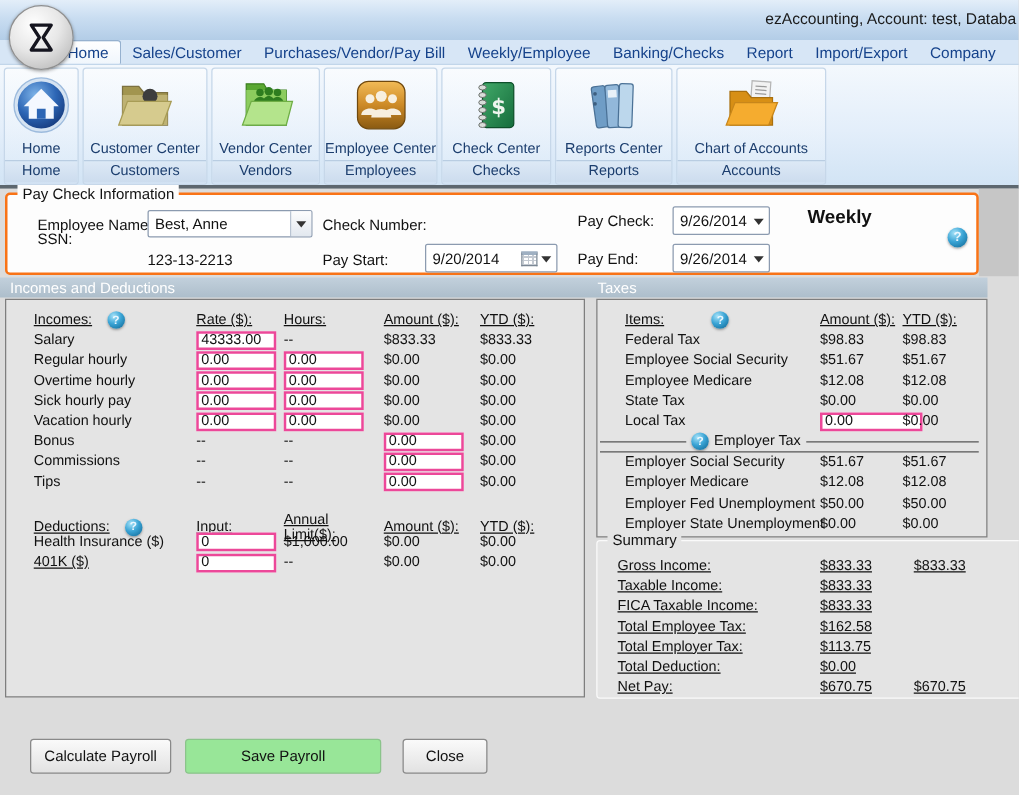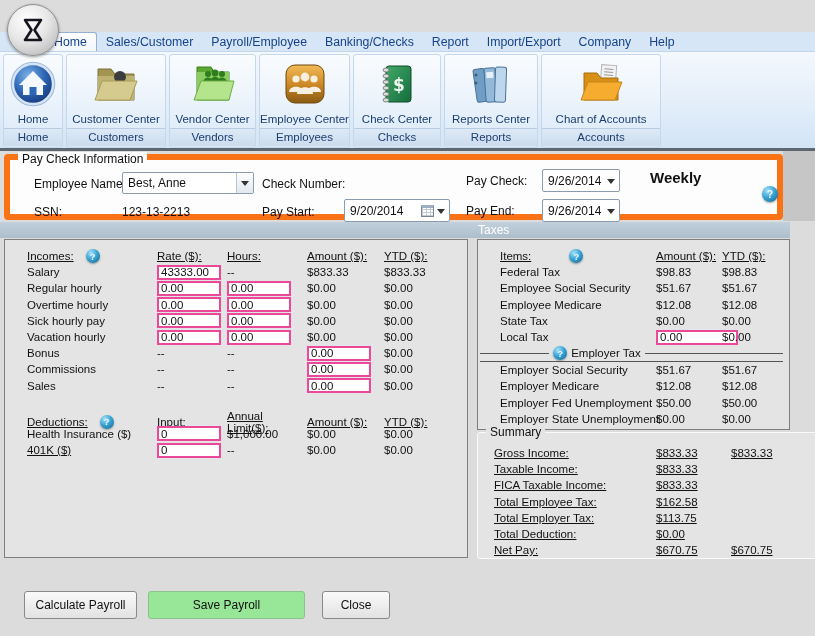--- a/index.html
+++ b/index.html
@@ -34,21 +34,21 @@
   .rb-group{height:18px;line-height:17px;text-align:center;font-size:11.5px;color:#1c3e6e;
     background:linear-gradient(#dde9f6,#ccdcee);border-top:1px solid #b9cde2;}
   .ribbon-divider{position:absolute;left:0;top:148px;width:815px;height:3px;background:#5d676f;}
 
   
   .content{position:absolute;left:0;top:151px;width:815px;height:485px;background:#dcdcdc;}
   .right-band{position:absolute;left:783px;top:0;width:32px;height:70px;background:#c6c6c6;}
 
   
   .paycheck{position:absolute;left:4px;top:3px;width:779px;height:66px;background:#fdfdfd;
-    border:6px solid #f97316;border-radius:4px;}
+    border:2px solid #f97316;border-radius:4px;}
   .panel-legend{position:absolute;top:-8px;left:8px;background:#fdfdfd;padding:0 4px;font-size:12px;}
   .pc-label{position:absolute;font-size:12px;white-space:nowrap;}
   .pc-value{position:absolute;font-size:12px;white-space:nowrap;}
   .combo{position:absolute;display:flex;align-items:center;background:#fff;border:1px solid #8c9bb0;
     border-radius:2px;font-size:12px;}
   .combo .val{flex:1;padding:0 5px;white-space:nowrap;overflow:hidden;}
   .arrow-btn{width:17px;align-self:stretch;display:flex;align-items:center;justify-content:center;
     background:linear-gradient(#fdfdfd,#e2e8ef);border-left:1px solid #b9c4d2;}
   .tri{width:0;height:0;border:4px solid transparent;border-top:5px solid #333;margin-top:5px;}
   .cal-icon{width:13px;height:12px;border:1px solid #7b8794;background:#fff;border-top:3px solid #9fb0c2;
@@ -103,31 +103,35 @@
     justify-content:center;cursor:default;}
   #btn-calc{left:24px;top:440px;width:113px;}
   #btn-save{left:148px;top:440px;width:157px;background:var(--accent-green,#98e698);border-color:#8bc48b;}
   #btn-close{left:322px;top:440px;width:68px;}
 </style>
 </head>
 <body>
 
 <div class="window">
 
+  <div class="titlebar">
+    <span class="title-text">ezAccounting, Account: test, Databa</span>
+  </div>
 
   <div class="appbutton">
     <svg width="30" height="30" viewBox="0 0 30 30">
       <path d="M7,5 h16 l-6.5,10 6.5,10 h-16 l6.5,-10 z" fill="none" stroke="#15151f" stroke-width="2.6" stroke-linejoin="round"></path>
     </svg>
   </div>
 
   <div class="menubar">
     <span class="menu-tab active">Home</span>
     <span class="menu-tab">Sales/Customer</span>
-    <span class="menu-tab">Payroll/Employee</span>
+    <span class="menu-tab">Purchases/Vendor/Pay Bill</span>
+    <span class="menu-tab">Weekly/Employee</span>
     <span class="menu-tab">Banking/Checks</span>
     <span class="menu-tab">Report</span>
     <span class="menu-tab">Import/Export</span>
     <span class="menu-tab">Company</span>
     <span class="menu-tab">Help</span>
   </div>
 
   <div class="ribbon">
 
     <div class="rb-cell" style="width:60px">
@@ -277,21 +281,21 @@
       <span class="panel-legend">Pay Check Information</span>
 
       <span class="pc-label" style="left:24px;top:17px">Employee Name:</span>
       <div class="combo" style="left:112px;top:12px;width:132px;height:22px">
         <span class="val">Best, Anne</span>
         <span class="arrow-btn">
             <span class="tri"></span>
           </span>
       </div>
 
-      <span class="pc-label" style="left:24px;top:45px">SSN:</span>
+      <span class="pc-label" style="left:24px;top:28px">SSN:</span>
       <span class="pc-value" style="left:112px;top:45px">123-13-2213</span>
 
       <span class="pc-label" style="left:252px;top:17px">Check Number:</span>
 
       <span class="pc-label" style="left:252px;top:45px">Pay Start:</span>
       <div class="combo" style="left:334px;top:39px;width:106px;height:23px">
         <span class="val">9/20/2014</span>
         <span class="cal-icon"></span>
         <span class="tri" style="margin:6px 4px 0 0"></span>
       </div>
@@ -306,20 +310,21 @@
       <div class="combo" style="left:532px;top:39px;width:78px;height:23px">
         <span class="val">9/26/2014</span>
         <span class="tri" style="margin:6px 4px 0 0"></span>
       </div>
 
       <span class="weekly" style="left:640px;top:9px">Weekly</span>
       <span class="orb big" style="left:752px;top:26px">?</span>
     </div>
 
     <div class="section-bar">
+      <span class="left">Incomes and Deductions</span>
       <span class="right">Taxes</span>
     </div>
 
     <div class="grey-panel" id="left-panel">
       <div class="inc-row">
         <span class="hdr-cell">
           <span class="u">Incomes:</span>
           <span class="orb">?</span>
         </span>
         <span class="u">Rate ($):</span>
@@ -371,21 +376,21 @@
             <span class="tbl-text">$0.00</span>
           </div>
           <div class="inc-row">
             <span class="row-label">Commissions</span>
             <span class="tbl-text">--</span>
             <span class="tbl-text">--</span>
             <input class="tbl-input" value="0.00" style="">
             <span class="tbl-text">$0.00</span>
           </div>
           <div class="inc-row">
-            <span class="row-label">Sales</span>
+            <span class="row-label">Tips</span>
             <span class="tbl-text">--</span>
             <span class="tbl-text">--</span>
             <input class="tbl-input" value="0.00" style="">
             <span class="tbl-text">$0.00</span>
           </div>
         </div>
 
       <div id="deductions-block">
         <div class="inc-row">
           <span class="hdr-cell">

